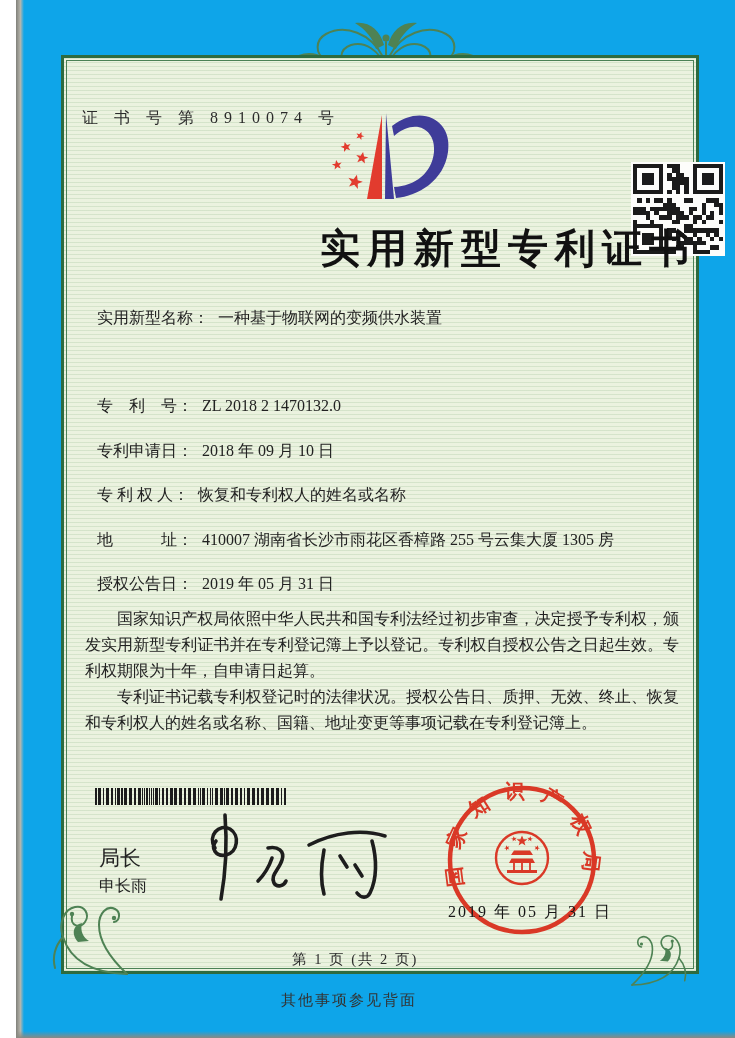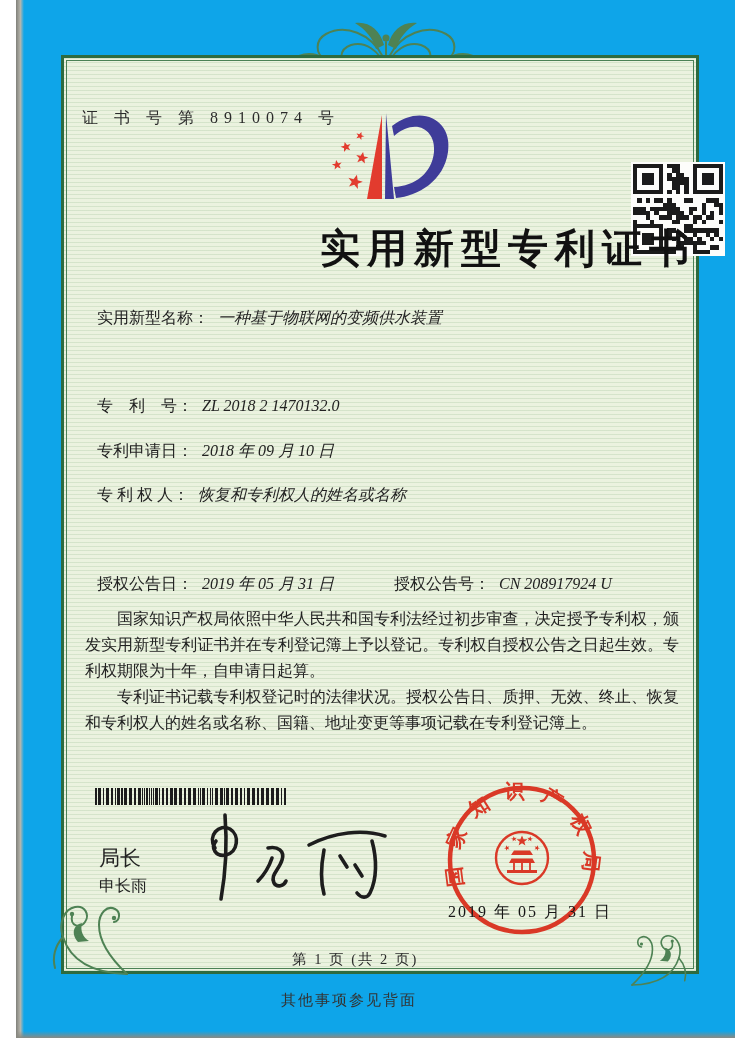--- a/index.html
+++ b/index.html
@@ -29,21 +29,21 @@
       #ebf2df;
   }
   .cert-inner-line{position:absolute; inset:2px; border:1px solid #4b8155; pointer-events:none;}
 
   .cert-number{position:absolute; left:18px; top:50px; font-size:16px; letter-spacing:6px; color:#2b2b2b;}
 
   .title{position:absolute; left:0; top:163px; width:100%; text-align:right;
     font-size:40px; font-weight:700; letter-spacing:7px; color:#111;}
 
   .frow{position:absolute; left:33px; width:585px; font-size:16px; color:#222; white-space:nowrap;}
-  .fvalue{margin-left:9px;font-style:italic;}
+  .fvalue{margin-left:9px;}
   .fpair2{position:absolute; left:297px; top:0;}
 
   .body-text{position:absolute; left:21px; top:548px; width:594px;
     font-size:16px; line-height:26px; text-align:justify; color:#222;}
   .body-text p{margin:0; text-indent:2em;}
 
   .barcode{position:absolute; left:31px; top:730px; width:192px; height:17px;}
 
   .signer-title{position:absolute; left:35px; top:786px; font-size:21px; color:#222;}
   .signer-name{position:absolute; left:35px; top:818px; font-size:16px; color:#222;text-align:right;}
@@ -559,25 +559,25 @@
     </div>
     <div class="frow" style="top:338px">
       <span>专　利　号</span><span>：</span><span class="fvalue">ZL 2018 2 1470132.0</span>
     </div>
     <div class="frow" style="top:383px">
       <span>专利申请日</span><span>：</span><span class="fvalue">2018 年 09 月 10 日</span>
     </div>
     <div class="frow" style="top:427px">
       <span>专 利 权 人</span><span>：</span><span class="fvalue">恢复和专利权人的姓名或名称</span>
     </div>
+    <div class="frow" style="top:472px">
+      <span>地　　　址</span><span>：</span><span class="fvalue">410007 湖南省长沙市雨花区香樟路 255 号云集大厦 1305 房</span>
+    </div>
     <div class="frow" style="top:516px">
       <span>授权公告日</span><span>：</span><span class="fvalue">2019 年 05 月 31 日</span>
-      <span class="fpair2">
-        <span>授权公告号</span><span>：</span><span class="fvalue">CN 208917924 U</span>
-      </span>
     </div>
 
     <div class="body-text">
       <p>国家知识产权局依照中华人民共和国专利法经过初步审查，决定授予专利权，颁发实用新型专利证书并在专利登记簿上予以登记。专利权自授权公告之日起生效。专利权期限为十年，自申请日起算。</p>
       <p>专利证书记载专利权登记时的法律状况。授权公告日、质押、无效、终止、恢复和专利权人的姓名或名称、国籍、地址变更等事项记载在专利登记簿上。</p>
     </div>
 
     <svg class="barcode" id="barcode" viewBox="0 0 192 17">
         <rect x="0" y="0" width="2" height="17" fill="#1c1c1c"></rect>
         <rect x="3" y="0" width="3" height="17" fill="#1c1c1c"></rect>

